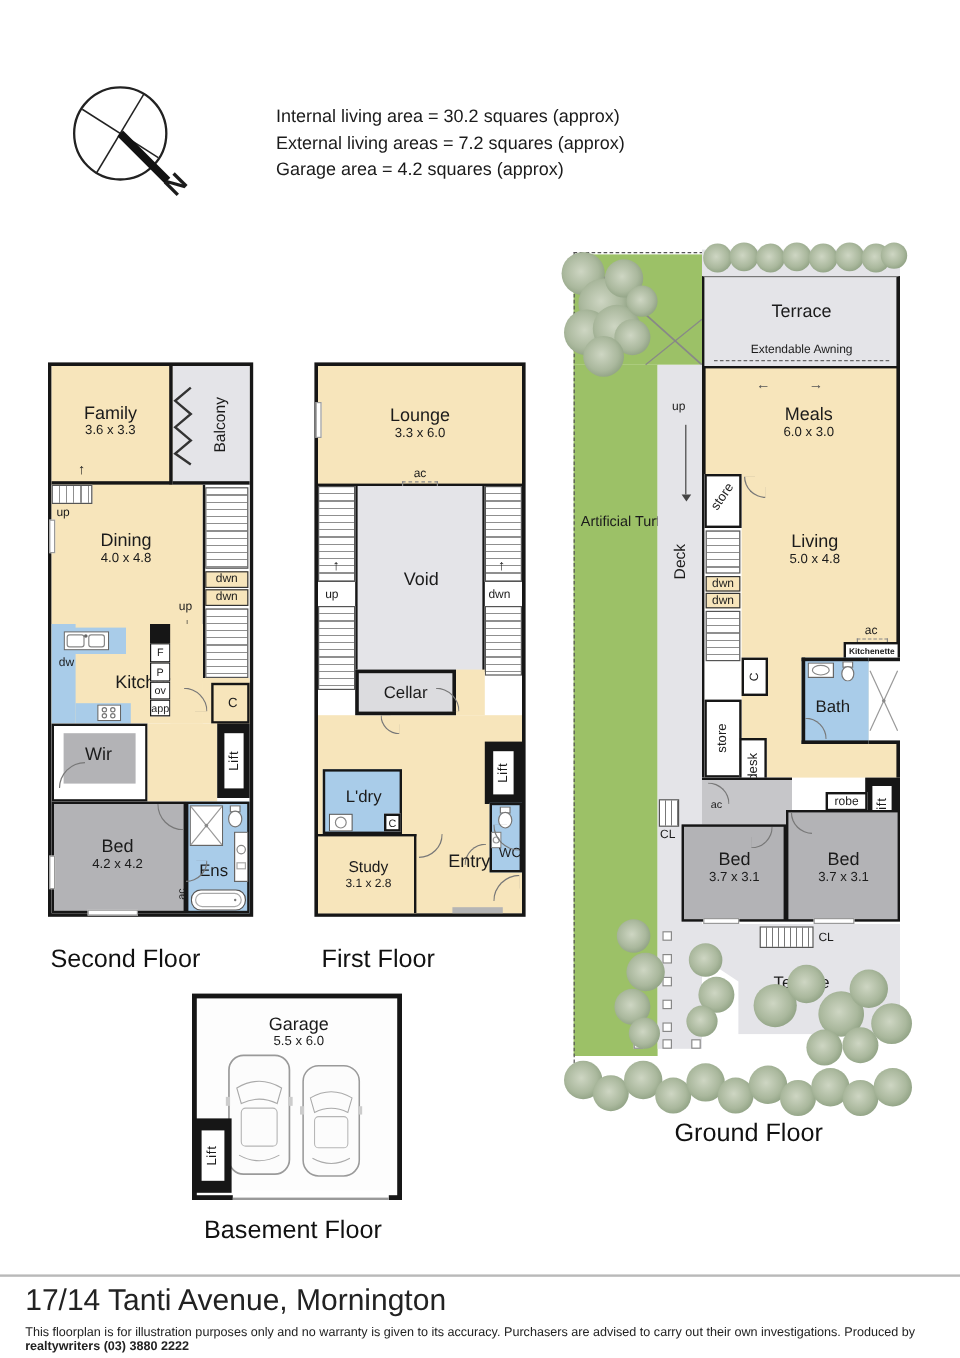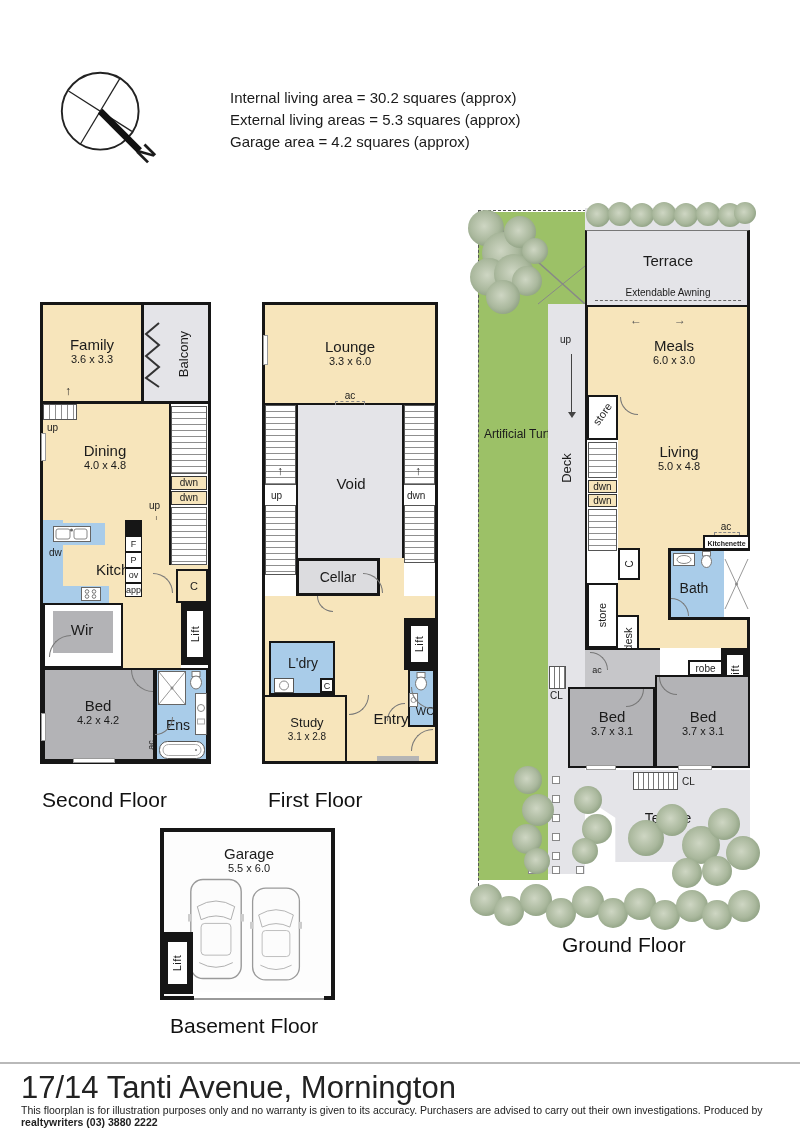--- a/index.html
+++ b/index.html
@@ -61,21 +61,21 @@
     <svg width="96" height="96" viewBox="0 0 100 100">
       <circle cx="45" cy="45" r="40" fill="none" stroke="#222" stroke-width="2"></circle>
       <line x1="12" y1="24" x2="78" y2="66" stroke="#222" stroke-width="1.3"></line>
       <line x1="66" y1="10" x2="24" y2="80" stroke="#222" stroke-width="1.3"></line>
       <line x1="45" y1="45" x2="86" y2="86" stroke="#111" stroke-width="7"></line>
     </svg>
   </div>
   <div class="lb" style="left:138px;top:140px;font-size:22px;font-weight:bold;transform:rotate(135deg);">N</div>
   <div class="abs" style="left:230px;top:87px;line-height:22px;font-size:15px;">
     <div>Internal living area = 30.2 squares (approx)</div>
-    <div>External living areas = 5.3 squares (approx)</div>
+    <div>External living areas = 7.2 squares (approx)</div>
     <div>Garage area = 4.2 squares (approx)</div>
   </div>
 
   <div class="plan" style="left:40px;top:302px;width:171px;height:462px;border:3px solid #161616;box-sizing:border-box;">
 
     <div class="room cream" style="left:0;top:0;width:101px;height:99px;border-right:3px solid #161616;border-bottom:3px solid #161616;"></div>
     <div class="rlabel" style="left:49px;top:46px;">
       <div class="rname">Family</div>
       <div class="rdims">3.6 x 3.3</div>
     </div>
@@ -473,18 +473,18 @@
     </div>
     <div class="liftO" style="left:-1px;top:100px;width:30px;height:62px;"></div>
     <div class="liftI" style="left:4px;top:110px;width:19px;height:42px;">
         <span>Lift</span>
       </div>
     <div class="abs" style="left:30px;bottom:-4px;width:130px;height:6px;background:#fff;border-bottom:2px solid #9a9a9a;"></div>
   </div>
   <div class="title" style="left:170px;top:1014px;">Basement Floor</div>
 
   <div class="hr" style="left:0;top:1062px;width:800px;height:2px;"></div>
-  <div class="lb" style="left:21px;top:1070px;font-size:31px;color:#222;">17/14 Tanti Avenue, Mornington</div>
+  <div class="lb" style="left:21px;top:1070px;font-size:25px;color:#222;">17/14 Tanti Avenue, Mornington</div>
   <div class="abs" style="left:21px;top:1104px;width:765px;font-size:10.5px;color:#222;">
     <span>This floorplan is for illustration purposes only and no warranty is given to its accuracy. Purchasers are advised to carry out their own investigations. Produced by </span><span style="font-weight:bold;">realtywriters (03) 3880 2222</span>
   </div>
 
 </div>
 
 </body></html>

